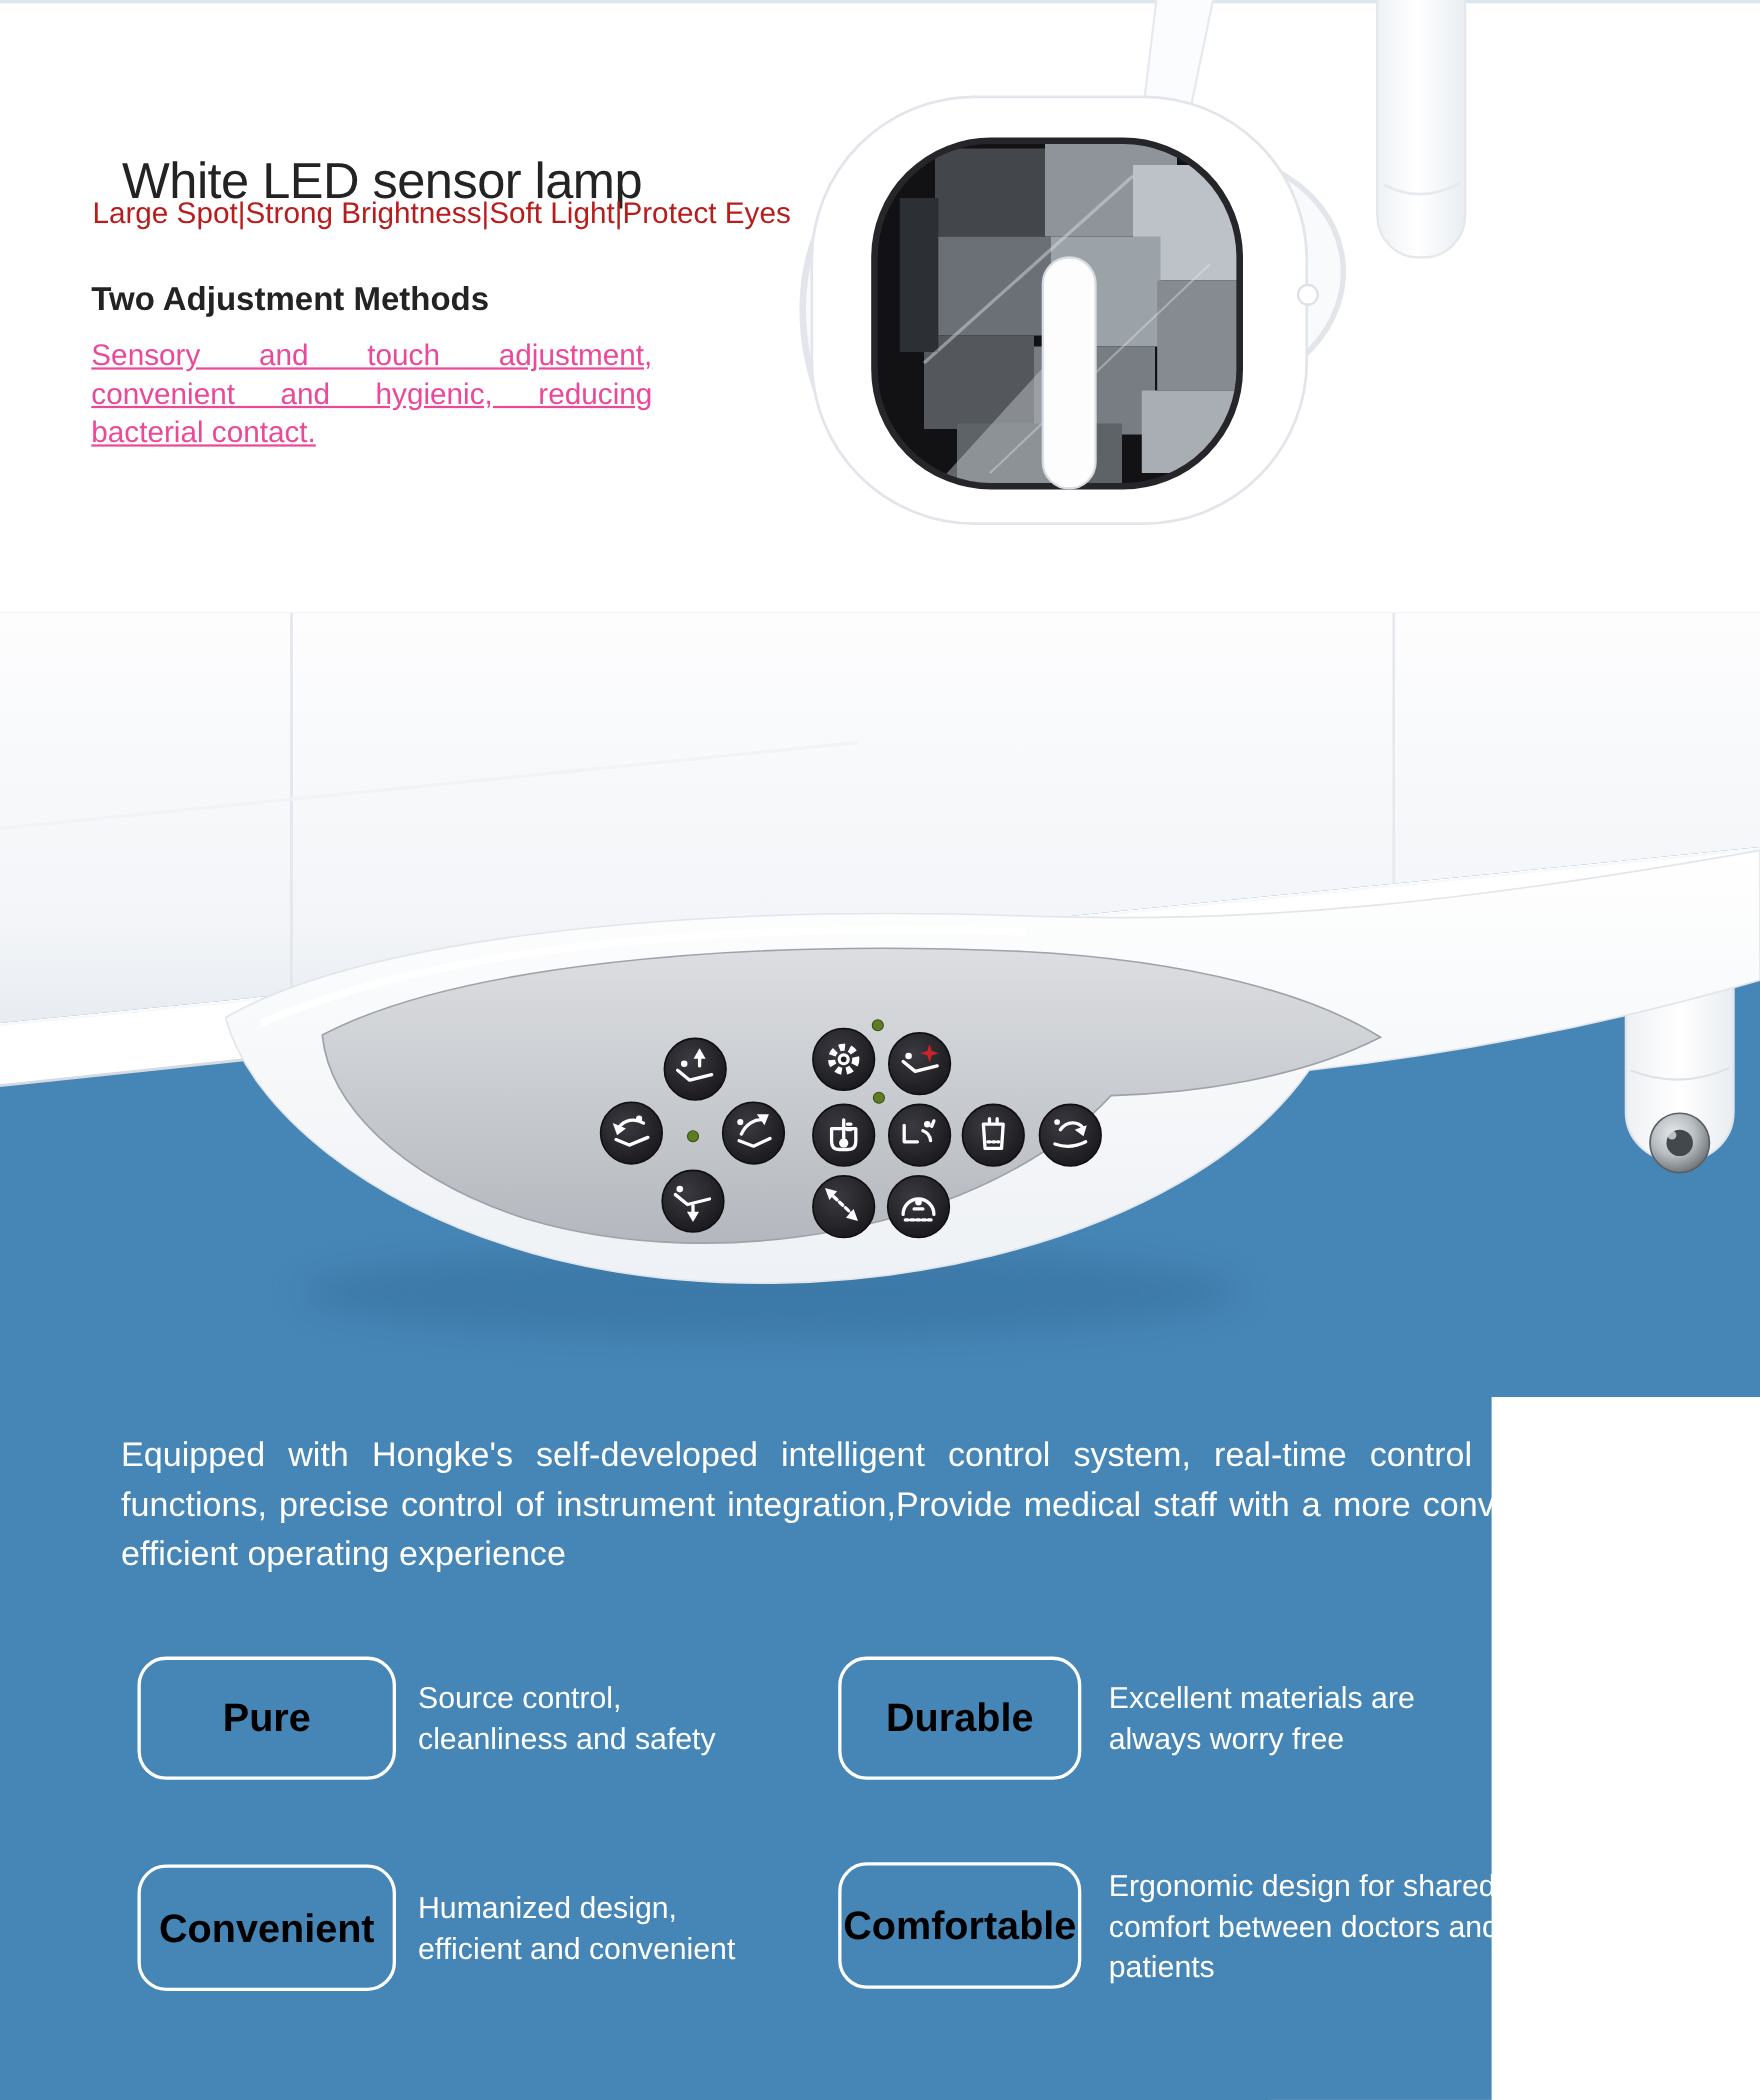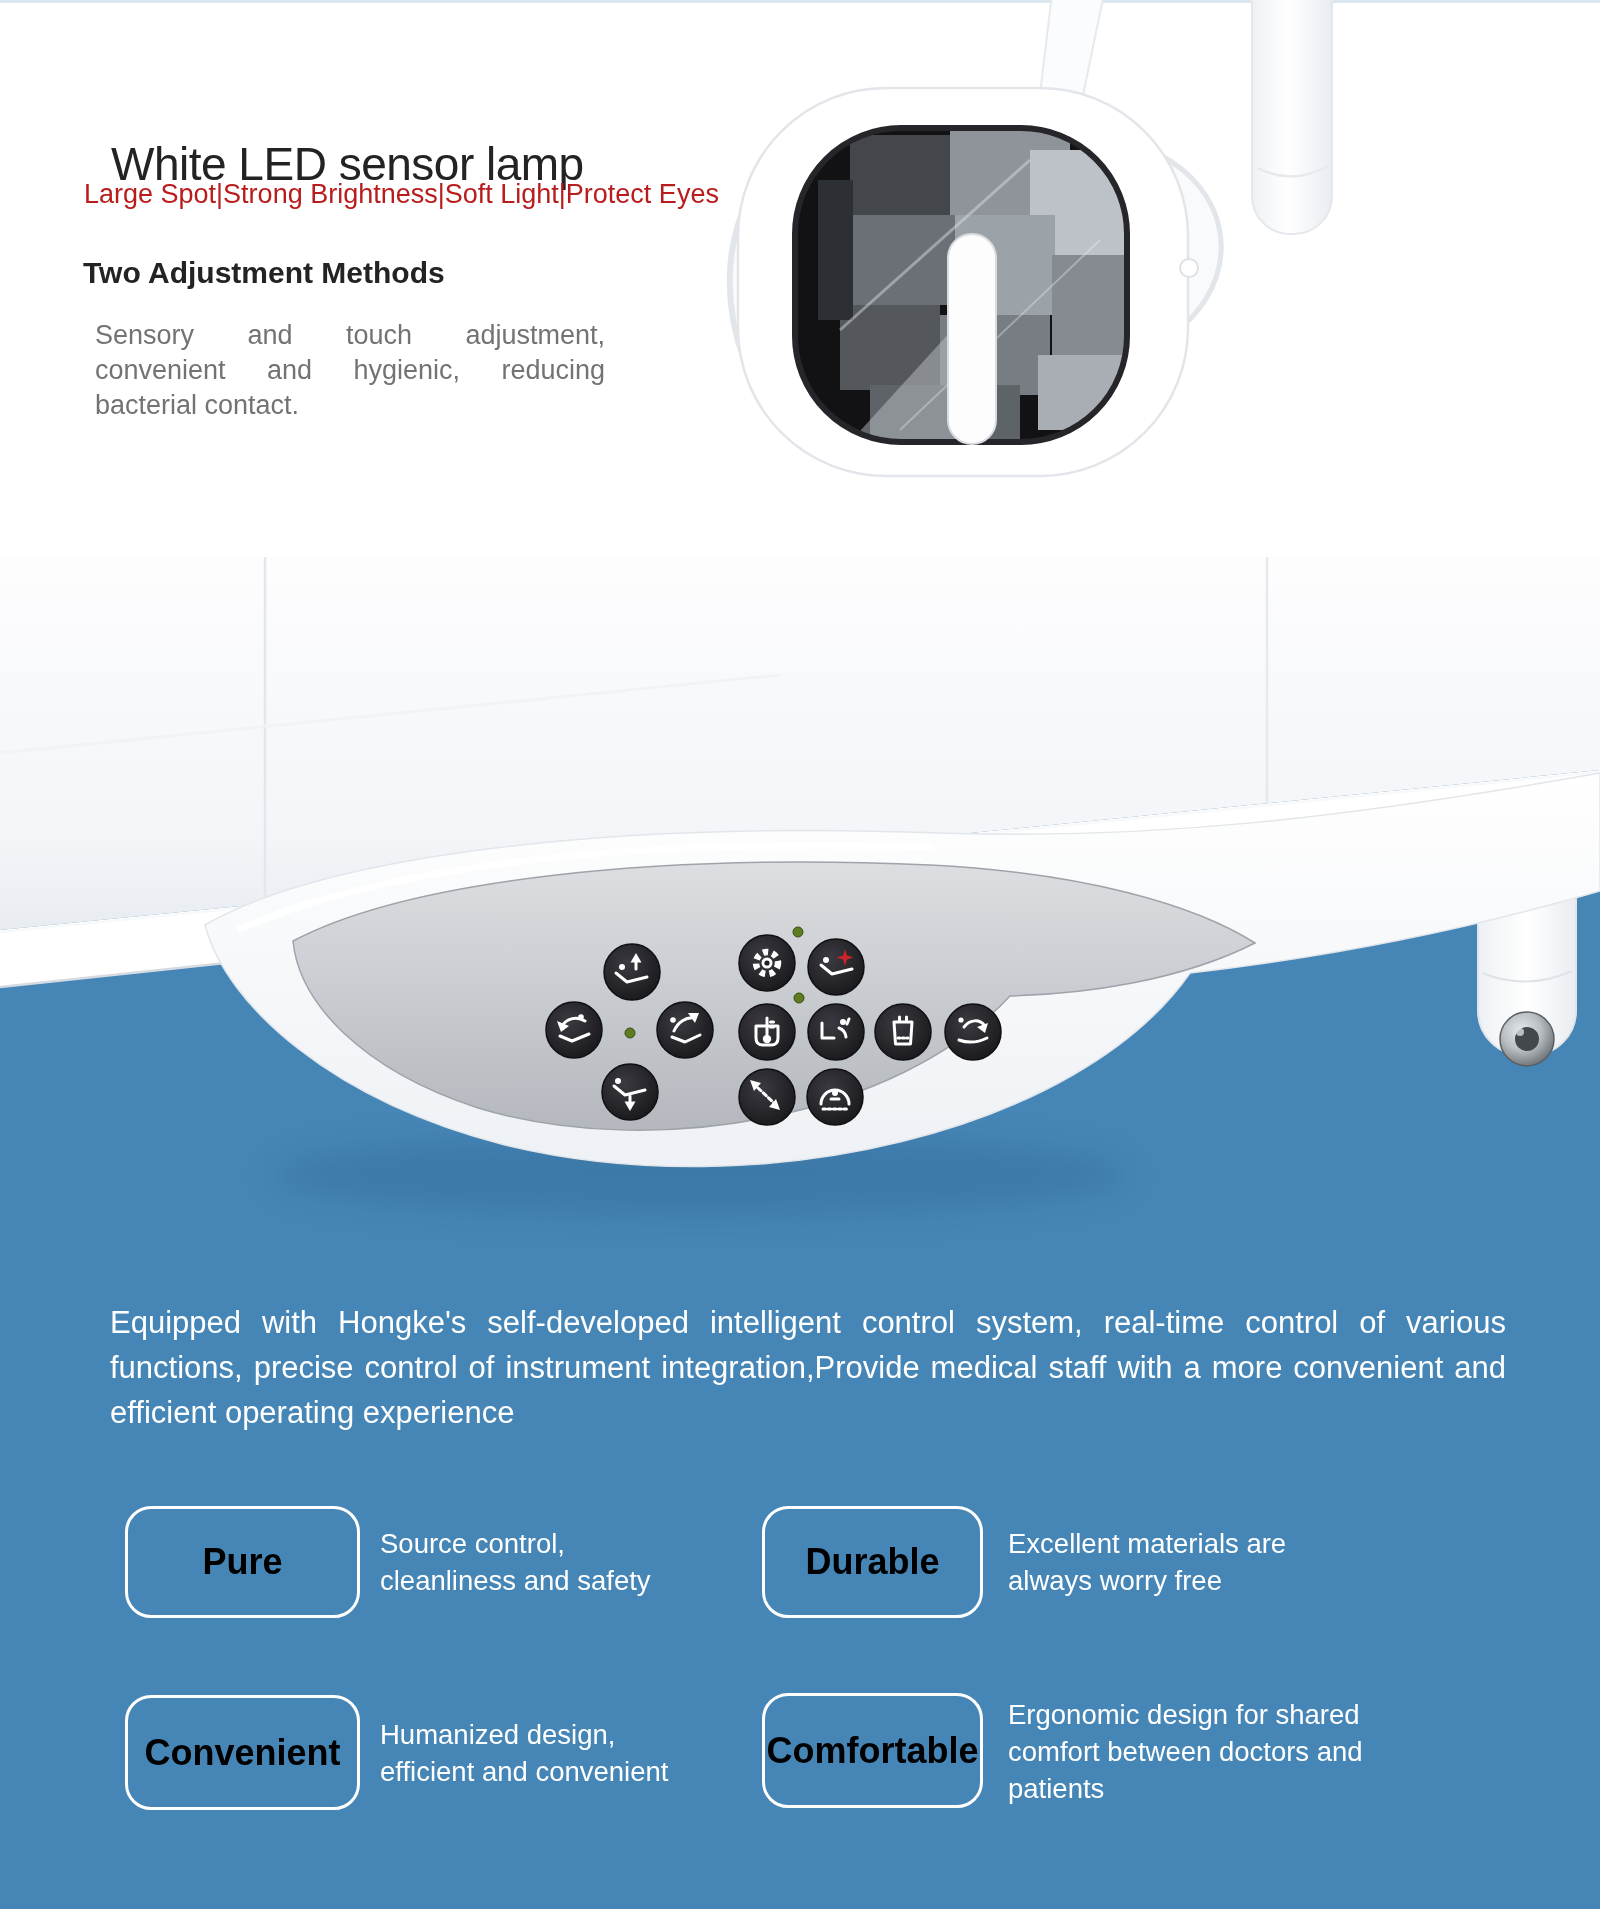--- a/index.html
+++ b/index.html
@@ -7,28 +7,28 @@
         font-family:"Liberation Sans",sans-serif;overflow:hidden;color:#222;}
   .abs{position:absolute;}
   .topline{top:0;left:0;width:1600px;height:3px;background:#dbe7ee;}
 
   
   .hero-title{left:83px;top:106px;font-size:46px;font-weight:normal;color:#232323;
               letter-spacing:-0.5px;white-space:nowrap;margin-left:28px;}
   .hero-sub{left:84px;top:179px;font-size:27px;color:#b91c1c;white-space:nowrap;}
   .hero-h2{left:83px;top:256px;font-size:30px;font-weight:bold;color:#232323;margin:0;text-align:right;}
   .hero-body{left:83px;top:306px;width:510px;font-size:27px;line-height:35px;
-             text-align:justify;color:#737373;margin:12px;}
+             text-align:justify;color:#ec4899;margin:0;text-decoration:underline;}
   .lamp{left:700px;top:0;width:720px;height:520px;}
 
   
   .photo{left:0;top:557px;width:1600px;height:713px;display:block;}
 
   
-  .bottom{left:0;top:1270px;width:1600px;height:639px;background:#4686b6;}
+  .bottom{left:0;top:1270px;width:1356px;height:639px;background:#4686b6;}
   .intro{left:110px;top:30px;width:1396px;margin:0;color:#ffffff;
          font-size:31px;line-height:45px;text-align:justify;}
   .fbox{box-sizing:border-box;border:3px solid #ffffff;border-radius:26px;
         display:flex;align-items:center;justify-content:center;
         color:#000000;font-weight:bold;font-size:36px;white-space:nowrap;}
   .f1{left:125px;top:236px;width:235px;height:112px;}
   .f2{left:762px;top:236px;width:221px;height:112px;}
   .f3{left:125px;top:425px;width:235px;height:115px;}
   .f4{left:762px;top:423px;width:221px;height:115px;}
   .fdesc{color:#ffffff;font-size:27.5px;line-height:37px;transform:translateY(-50%);}

